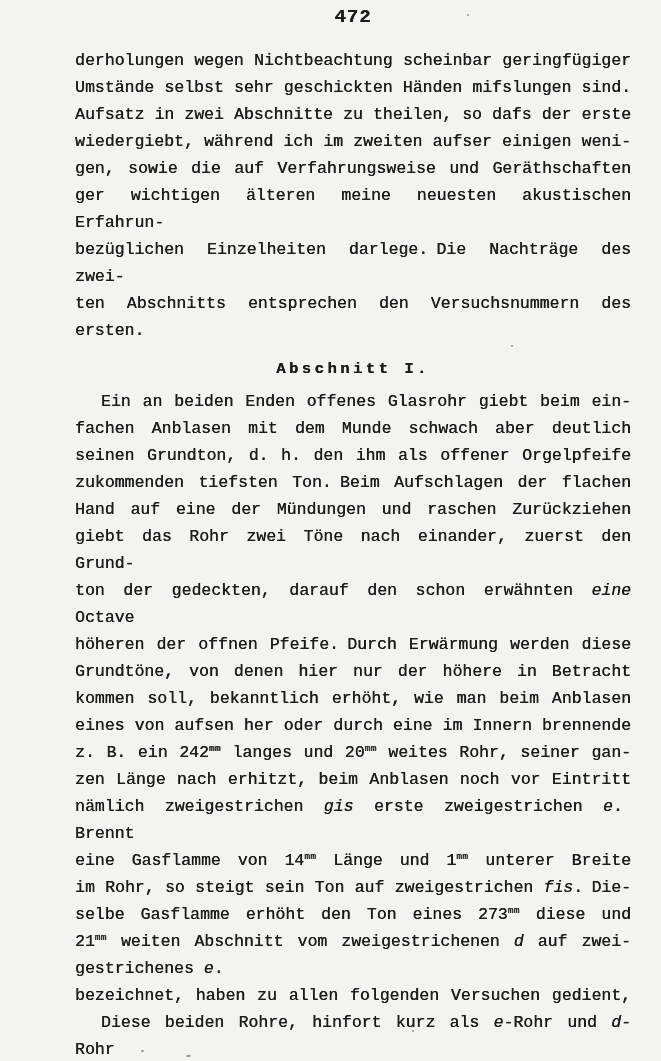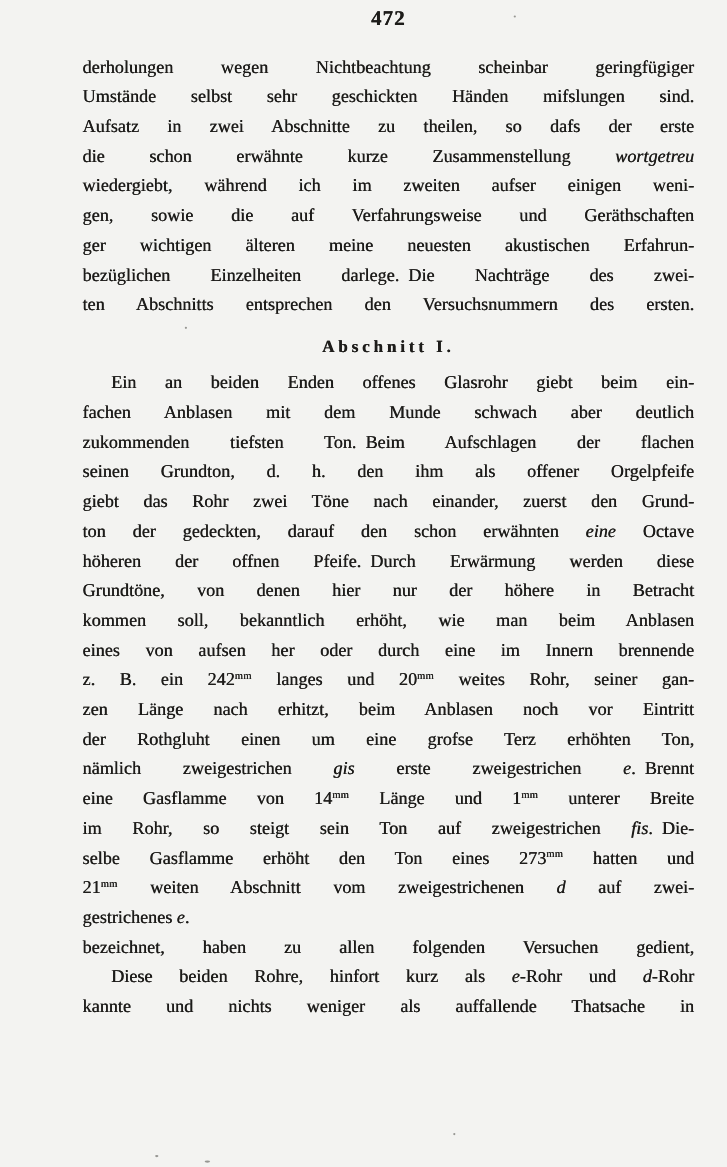--- a/index.html
+++ b/index.html
@@ -5,21 +5,21 @@
   html, body { margin: 0; padding: 0; }
   body {
     width: 661px; height: 1061px;
     background: #e9e9e7;
     overflow: hidden;
   }
   .page {
     position: relative;
     width: 661px; height: 1061px;
     background: var(--paper, #f3f3f1);
-    font-family: Liberation Serif, serif;
+    font-family: Liberation Mono, monospace;
     color: var(--ink, #1d1c1a);
     overflow: hidden;
   }
   .content {
     position: absolute;
     left: 75px; top: 4px;
     width: 556px;
   }
   .pagenum {
     text-align: center;
@@ -66,44 +66,43 @@
 </head>
 <body>
 
 <div class="page">
   <div class="content">
     <div class="pagenum">472</div>
     <div>
         <div class="line"><span>derholungen wegen Nichtbeachtung scheinbar geringfügiger</span></div>
         <div class="line"><span>Umstände selbst sehr geschickten Händen mifslungen sind.</span></div>
         <div class="line"><span>Aufsatz in zwei Abschnitte zu theilen, so dafs der erste</span></div>
-        <div class="line"><span>die schon erwähnte kurze Zusammenstellung </span><span class="it">wortgetreu</span></div>
         <div class="line"><span>wiedergiebt, während ich im zweiten aufser einigen weni-</span></div>
         <div class="line"><span>gen, sowie die auf Verfahrungsweise und Geräthschaften</span></div>
         <div class="line"><span>ger wichtigen älteren meine neuesten akustischen Erfahrun-</span></div>
         <div class="line"><span>bezüglichen Einzelheiten darlege. Die Nachträge des zwei-</span></div>
         <div class="line"><span>ten Abschnitts entsprechen den Versuchsnummern des ersten.</span></div>
         <div class="line heading"><span>Abschnitt I.</span></div>
         <div class="line indent"><span>Ein an beiden Enden offenes Glasrohr giebt beim ein-</span></div>
         <div class="line"><span>fachen Anblasen mit dem Munde schwach aber deutlich</span></div>
+        <div class="line"><span>seinen Grundton, d. h. den ihm als offener Orgelpfeife</span></div>
         <div class="line"><span>zukommenden tiefsten Ton. Beim Aufschlagen der flachen</span></div>
-        <div class="line"><span>seinen Grundton, d. h. den ihm als offener Orgelpfeife</span></div>
+        <div class="line"><span>Hand auf eine der Mündungen und raschen Zurückziehen</span></div>
         <div class="line"><span>giebt das Rohr zwei Töne nach einander, zuerst den Grund-</span></div>
         <div class="line"><span>ton der gedeckten, darauf den schon erwähnten </span><span class="it">eine</span><span> Octave</span></div>
         <div class="line"><span>höheren der offnen Pfeife. Durch Erwärmung werden diese</span></div>
         <div class="line"><span>Grundtöne, von denen hier nur der höhere in Betracht</span></div>
         <div class="line"><span>kommen soll, bekanntlich erhöht, wie man beim Anblasen</span></div>
         <div class="line"><span>eines von aufsen her oder durch eine im Innern brennende</span></div>
         <div class="line"><span>z. B. ein 242</span><sup class="sup">mm</sup><span> langes und 20</span><sup class="sup">mm</sup><span> weites Rohr, seiner gan-</span></div>
         <div class="line"><span>zen Länge nach erhitzt, beim Anblasen noch vor Eintritt</span></div>
-        <div class="line"><span>der Rothgluht einen um eine grofse Terz erhöhten Ton,</span></div>
         <div class="line"><span>nämlich zweigestrichen </span><span class="it">gis</span><span> erste zweigestrichen </span><span class="it">e</span><span>. Brennt</span></div>
         <div class="line"><span>eine Gasflamme von 14</span><sup class="sup">mm</sup><span> Länge und 1</span><sup class="sup">mm</sup><span> unterer Breite</span></div>
         <div class="line"><span>im Rohr, so steigt sein Ton auf zweigestrichen </span><span class="it">fis</span><span>. Die-</span></div>
-        <div class="line"><span>selbe Gasflamme erhöht den Ton eines 273</span><sup class="sup">mm</sup><span> hatten und</span></div>
+        <div class="line"><span>selbe Gasflamme erhöht den Ton eines 273</span><sup class="sup">mm</sup><span> diese und</span></div>
         <div class="line"><span>21</span><sup class="sup">mm</sup><span> weiten Abschnitt vom zweigestrichenen </span><span class="it">d</span><span> auf zwei-</span></div>
         <div class="line shortline"><span>gestrichenes </span><span class="it">e</span><span>.</span></div>
         <div class="line"><span>bezeichnet, haben zu allen folgenden Versuchen gedient,</span></div>
         <div class="line indent"><span>Diese beiden Rohre, hinfort kurz als </span><span class="it">e</span><span>-Rohr und </span><span class="it">d</span><span>-Rohr</span></div>
         <div class="line"><span>kannte und nichts weniger als auffallende Thatsache in</span></div>
       </div>
   </div>
 <div class="speck" style="left: 467px; top: 14px; width: 2px; height: 2px;"></div>
     <div class="speck" style="left: 511px; top: 345px; width: 2px; height: 2px;"></div>
     <div class="speck" style="left: 168px; top: 297px; width: 2px; height: 2px;"></div>

